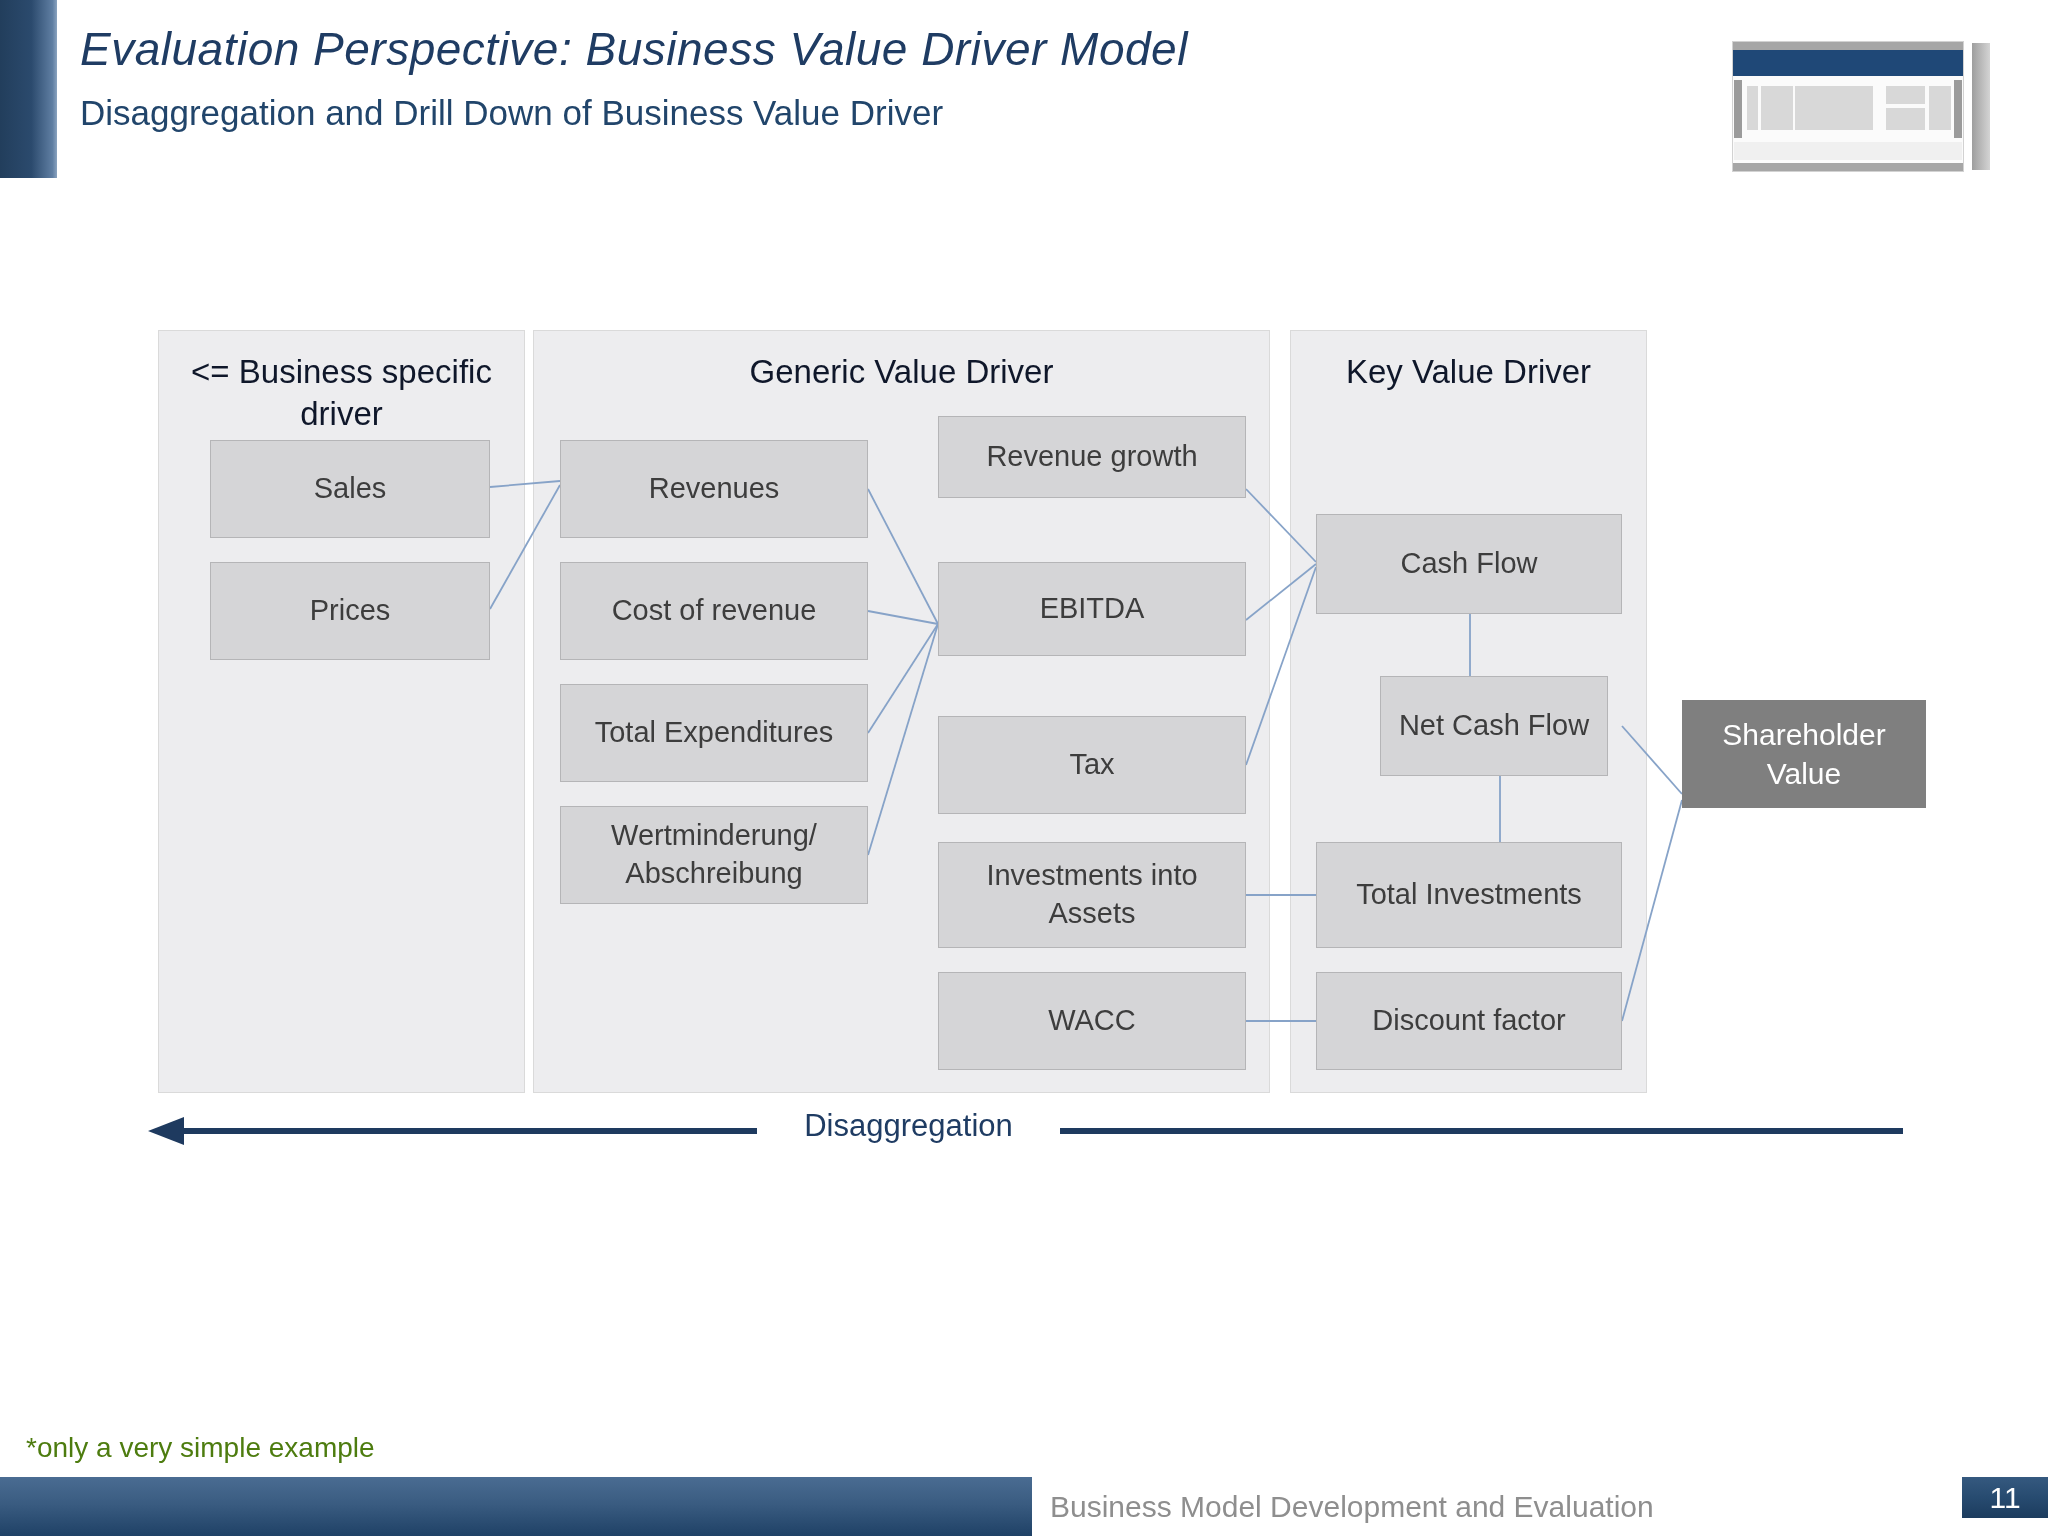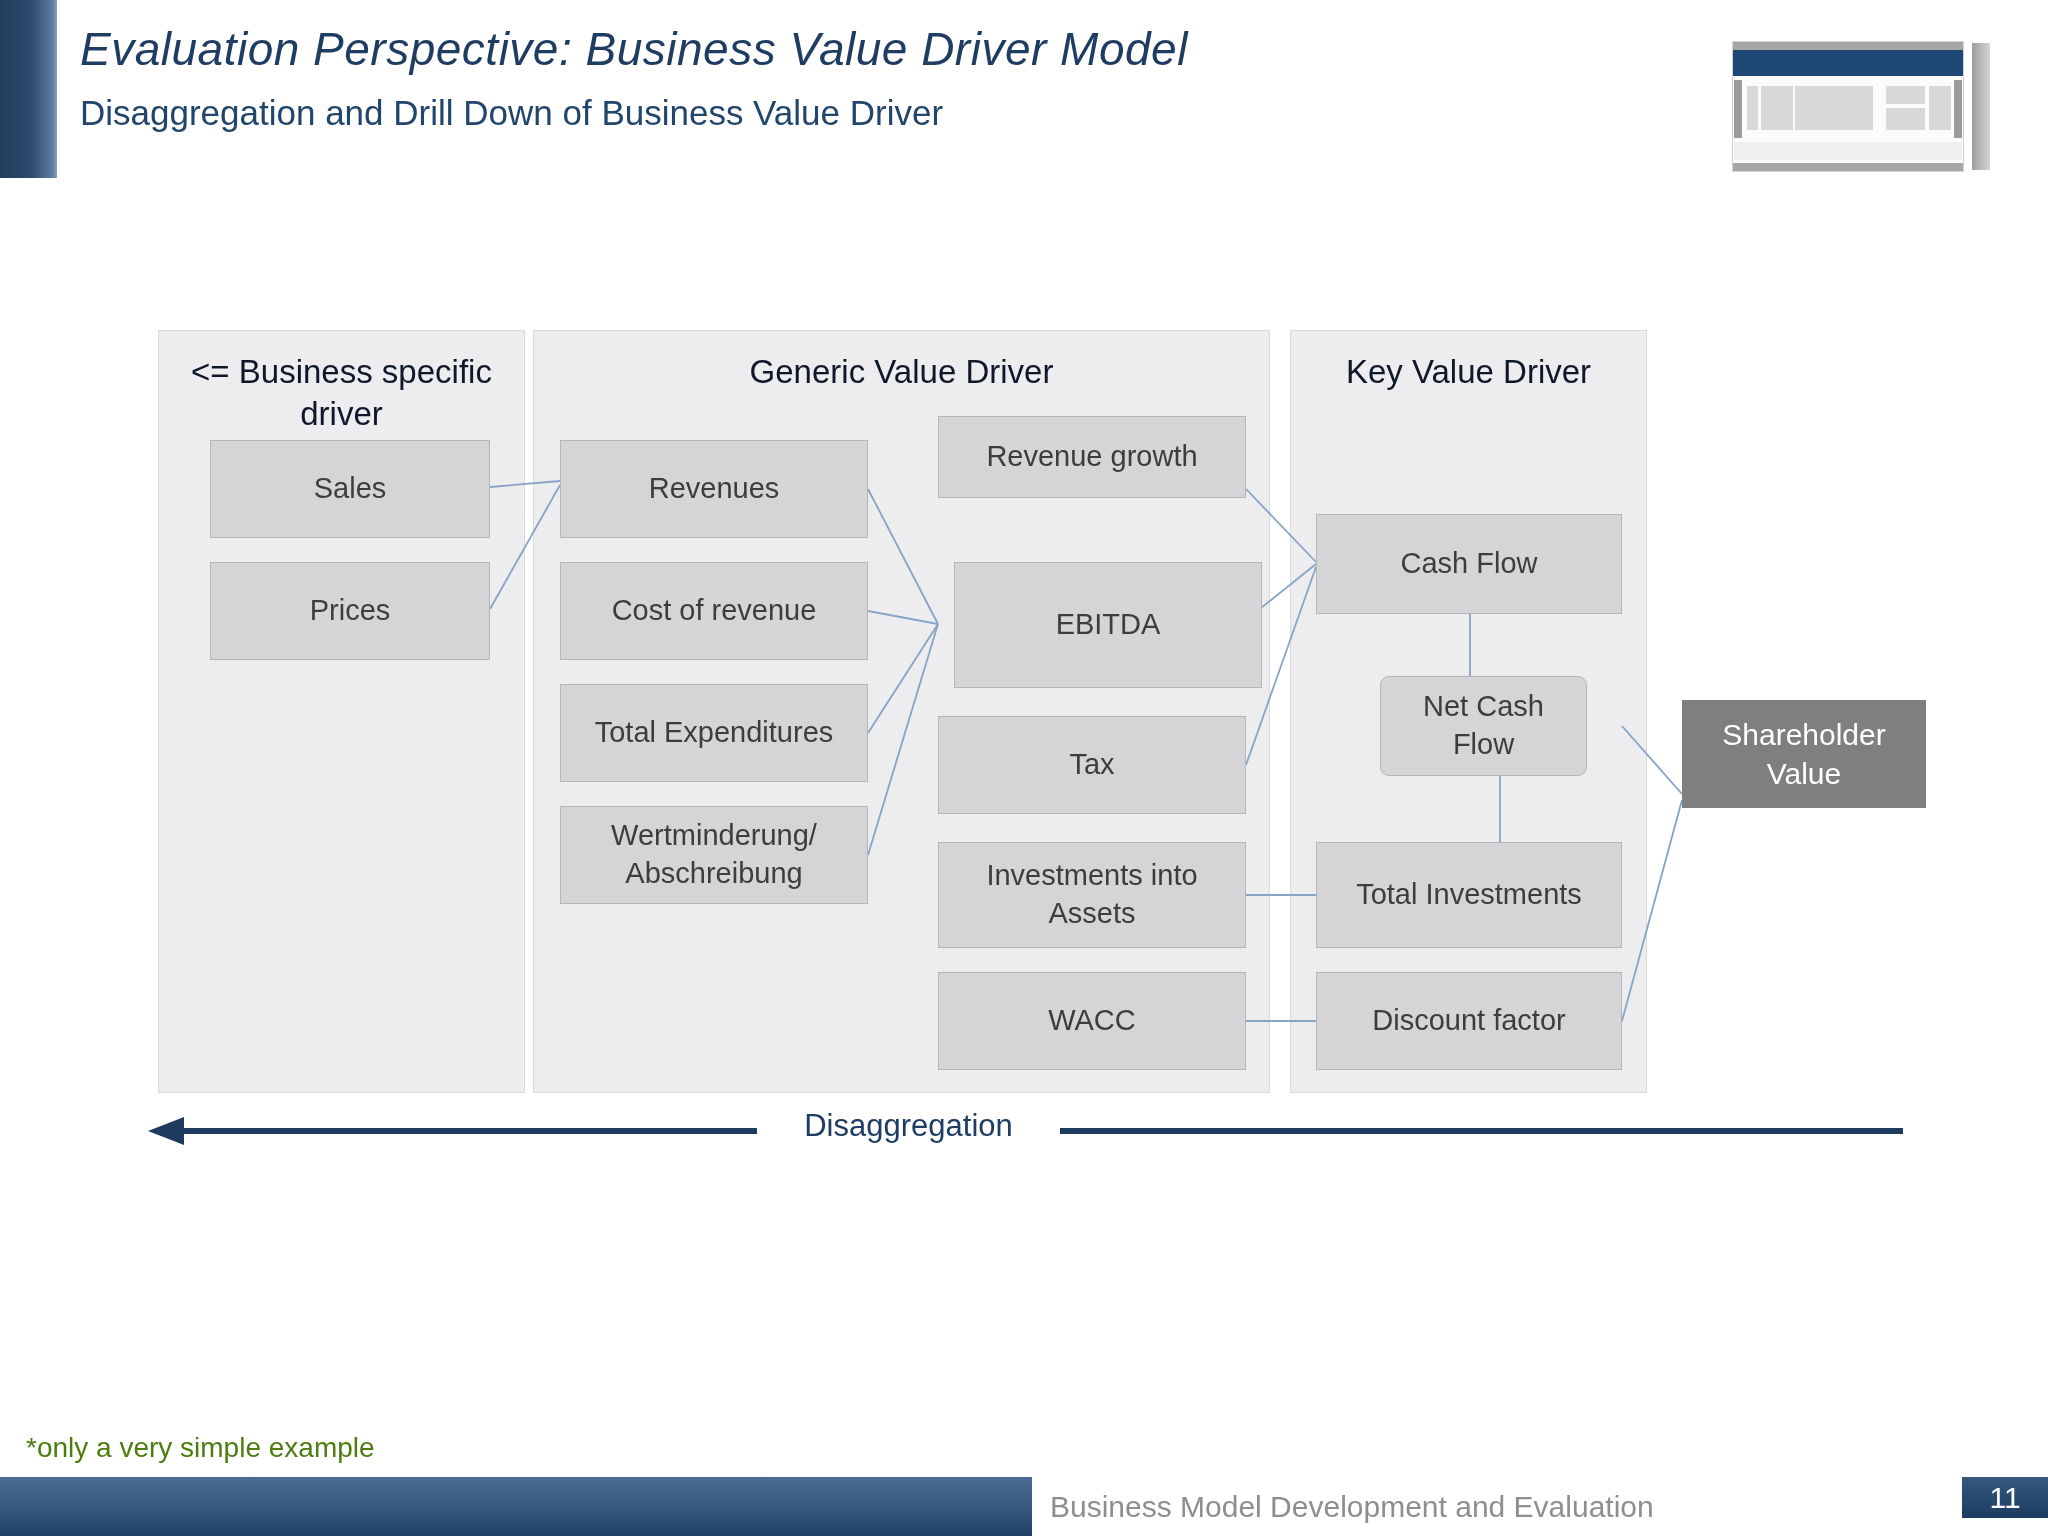--- a/index.html
+++ b/index.html
@@ -125,27 +125,27 @@
 
   <div class="node" style="left:210px;top:440px;width:280px;height:98px;">Sales</div>
   <div class="node" style="left:210px;top:562px;width:280px;height:98px;">Prices</div>
 
   <div class="node" style="left:560px;top:440px;width:308px;height:98px;">Revenues</div>
   <div class="node" style="left:560px;top:562px;width:308px;height:98px;">Cost of revenue</div>
   <div class="node" style="left:560px;top:684px;width:308px;height:98px;">Total Expenditures</div>
   <div class="node" style="left:560px;top:806px;width:308px;height:98px;">Wertminderung/ Abschreibung</div>
 
   <div class="node" style="left:938px;top:416px;width:308px;height:82px;">Revenue growth</div>
-  <div class="node" style="left:938px;top:562px;width:308px;height:126px;margin-left:16px;">EBITDA</div>
+  <div class="node" style="left:938px;top:562px;width:308px;height:94px;">EBITDA</div>
   <div class="node" style="left:938px;top:716px;width:308px;height:98px;">Tax</div>
   <div class="node" style="left:938px;top:842px;width:308px;height:106px;">Investments into Assets</div>
   <div class="node" style="left:938px;top:972px;width:308px;height:98px;">WACC</div>
 
   <div class="node" style="left:1316px;top:514px;width:306px;height:100px;">Cash Flow</div>
-  <div class="node" style="left:1380px;top:676px;width:207px;height:100px;border-radius:9px;">Net Cash Flow</div>
+  <div class="node" style="left:1380px;top:676px;width:228px;height:100px;">Net Cash Flow</div>
   <div class="node" style="left:1316px;top:842px;width:306px;height:106px;">Total Investments</div>
   <div class="node" style="left:1316px;top:972px;width:306px;height:98px;">Discount factor</div>
 
   <div class="node node-dark" style="left:1682px;top:700px;width:244px;height:108px;">Shareholder Value</div>
 
   <div class="arrow-head" style="left:148px;top:1117px;"></div>
   <div class="arrow-seg" style="left:182px;top:1128px;width:575px;"></div>
   <div class="arrow-label">Disaggregation</div>
   <div class="arrow-seg" style="left:1060px;top:1128px;width:843px;"></div>
 

